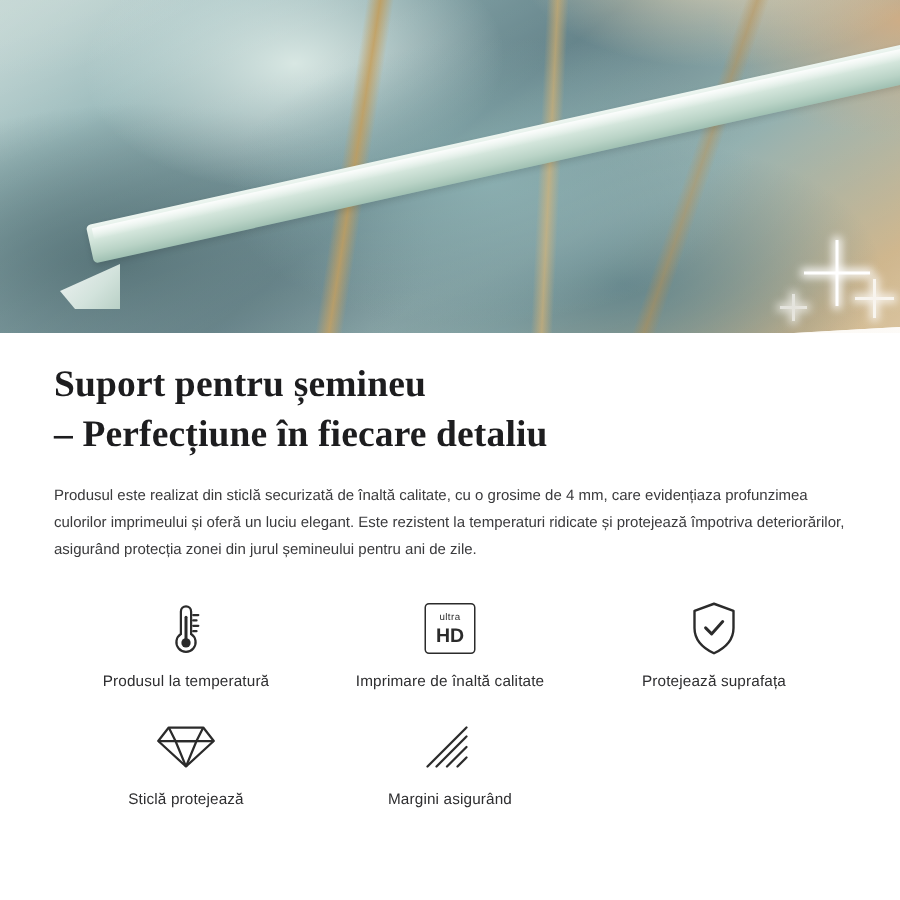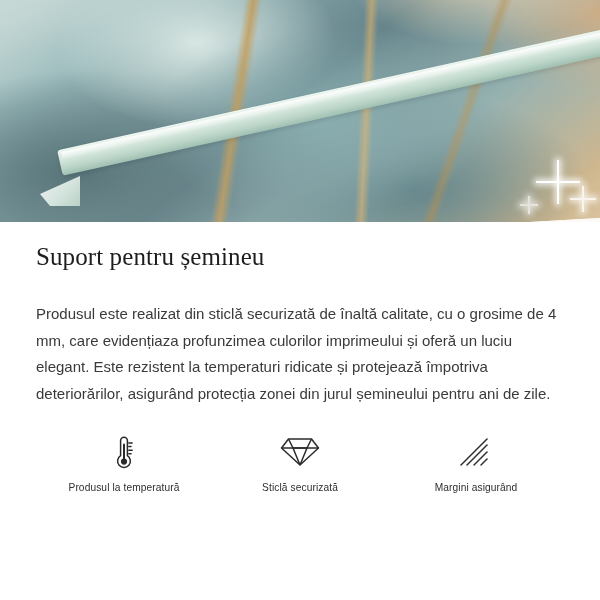--- a/index.html
+++ b/index.html
@@ -122,27 +122,27 @@
   .content {
     position: relative;
     padding: 0 36px;
   }
   .headline {
     margin-top: 18px;
     font-family: "Liberation Serif", serif;
     font-size: 25px;
     line-height: 1.32;
     color: #1d1d1f;
-    font-weight: 400;
+    font-weight: 700;
     letter-spacing: .1px;
   }
   .headline .l2 { display: block; }
   .body-copy {
-    margin-top: 28px;
-    font-size: 15px;
+    margin-top: 16px;
+    font-size: 10px;
     line-height: 1.78;
     color: #3a3a3c;
     max-width: 536px;
   }
 
   
   .features {
     margin-top: 22px;
     display: grid;
     grid-template-columns: repeat(3, 1fr);
@@ -196,51 +196,70 @@
     <div class="corner-tip"></div>
     <div class="sparkle s1"></div>
     <div class="sparkle s2"></div>
     <div class="sparkle s3"></div>
   </div>
 
   <div class="content">
 
     <h1 class="headline">
       <span class="l1">Suport pentru șemineu</span>
+      <span class="l2">– Perfecțiune în fiecare detaliu</span>
     </h1>
 
     <p class="body-copy">Produsul este realizat din sticlă securizată de înaltă calitate, cu o grosime de 4 mm, care evidențiaza profunzimea culorilor imprimeului și oferă un luciu elegant. Este rezistent la temperaturi ridicate și protejează împotriva deteriorărilor, asigurând protecția zonei din jurul șemineului pentru ani de zile.</p>
 
     <div class="features">
 
       <div class="feature">
         <div class="feature-icon">
           <svg width="26" height="40" viewBox="0 0 26 40" fill="none" stroke="#2b2b2b" stroke-width="1.5" stroke-linecap="round">
             <path d="M13 5.2a3.4 3.4 0 0 1 3.4 3.4v15.1a6.4 6.4 0 1 1-6.8 0V8.6A3.4 3.4 0 0 1 13 5.2z"></path>
             <circle cx="13" cy="29.6" r="3.1" fill="#2b2b2b" stroke="none"></circle>
             <path d="M13 12.5v14.2" stroke-width="2"></path>
             <path d="M17.8 11h3.4M17.8 14.6h2.2M17.8 18.2h3.4M17.8 21.8h2.2"></path>
           </svg>
         </div>
         <div class="feature-label">Produsul la temperatură</div>
       </div>
 
-
+      <div class="feature">
+        <div class="feature-icon">
+          <div class="hd-badge">
+            <span class="u">ultra</span>
+            <span class="h">HD</span>
+          </div>
+        </div>
+        <div class="feature-label">Imprimare de înaltă calitate</div>
+      </div>
+
+      <div class="feature">
+        <div class="feature-icon">
+          <svg width="34" height="40" viewBox="0 0 34 40" fill="none" stroke="#2b2b2b" stroke-width="1.6" stroke-linecap="round" stroke-linejoin="round">
+            <path d="M17 3.5 30 8.2v11.4c0 8-5.6 13.4-13 16.9-7.4-3.5-13-8.9-13-16.9V8.2L17 3.5z"></path>
+            <path d="m11.4 19.6 4 4 7.4-8.2" stroke-width="2"></path>
+          </svg>
+        </div>
+        <div class="feature-label">Protejează suprafața</div>
+      </div>
 
       <div class="feature">
         <div class="feature-icon">
           <svg width="40" height="34" viewBox="0 0 40 34" fill="none" stroke="#2b2b2b" stroke-width="1.5" stroke-linejoin="round">
             <path d="M8.5 4h23l7 9-18.5 17L1.5 13 8.5 4z"></path>
             <path d="M1.5 13h37"></path>
             <path d="M8.5 4 13 13l7 17"></path>
             <path d="M31.5 4 27 13l-7 17"></path>
             <path d="M13 13h14"></path>
           </svg>
         </div>
-        <div class="feature-label">Sticlă securizată</div>
+        <div class="feature-label">Sticlă protejează</div>
       </div>
 
       <div class="feature">
         <div class="feature-icon">
           <svg width="38" height="34" viewBox="0 0 38 34" fill="none" stroke="#2b2b2b" stroke-width="1.5" stroke-linecap="round">
             <path d="M4 30 30 4"></path>
             <path d="M10 30 30 10"></path>
             <path d="M17 30 30 17"></path>
             <path d="M24 30 30 24"></path>
           </svg>

